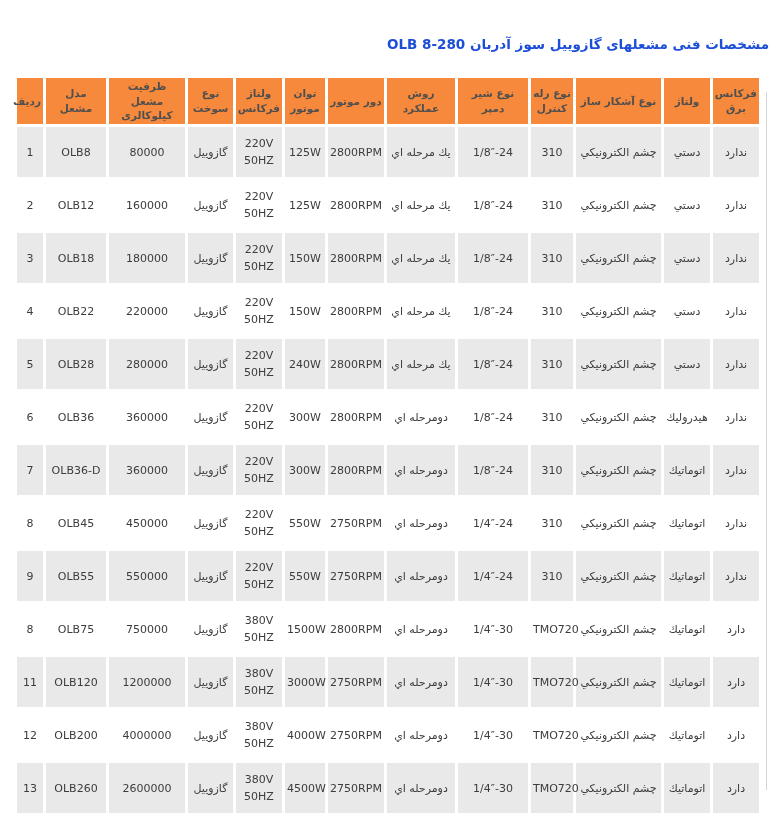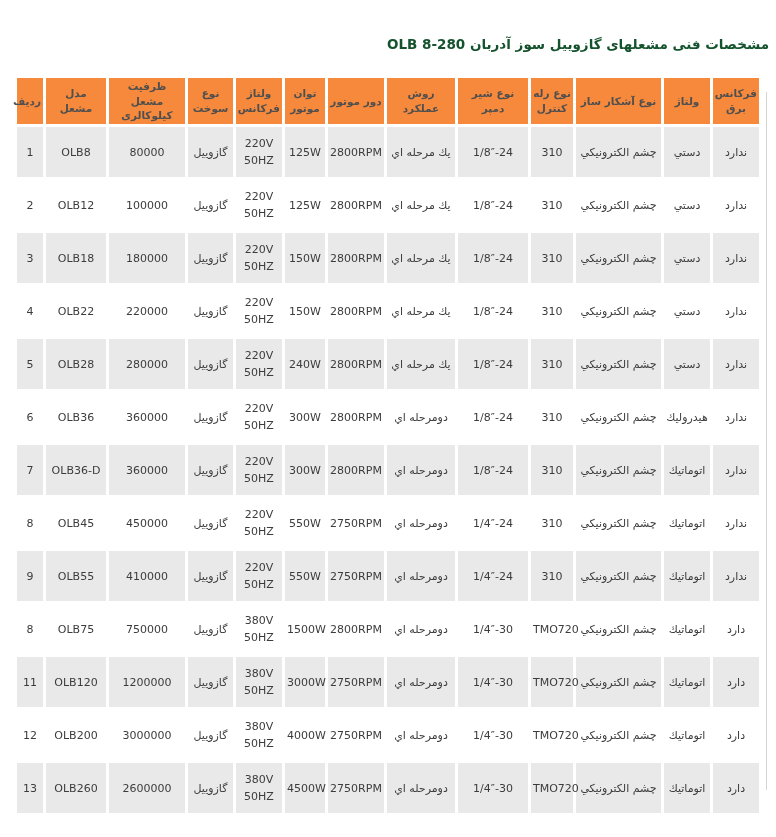--- a/index.html
+++ b/index.html
@@ -14,21 +14,21 @@
     font-family: "DejaVu Sans", sans-serif;
     overflow: hidden;
   }
   .page-title {
     position: absolute;
     top: 36px;
     right: 7px;
     margin: 0;
     font-size: 13.5px;
     font-weight: bold;
-    color: #14532d;
+    color: #1d4ed8;
     direction: rtl;
     text-align: right;
     white-space: nowrap;
   }
   .table-wrap {
     position: absolute;
     left: 14px;
     top: 75px;
     width: 748px;
   }
@@ -135,21 +135,21 @@
           <td dir="rtl">يك مرحله اي</td>
           <td dir="ltr">1/8″-24</td>
           <td dir="ltr">310</td>
           <td dir="rtl">چشم الكترونيكي</td>
           <td dir="rtl">دستي</td>
           <td dir="rtl">ندارد</td>
         </tr>
         <tr>
           <td dir="ltr">2</td>
           <td dir="ltr">OLB12</td>
-          <td dir="ltr">100000</td>
+          <td dir="ltr">160000</td>
           <td dir="rtl">گازوييل</td>
           <td dir="ltr">220V 50HZ</td>
           <td dir="ltr">125W</td>
           <td dir="ltr">2800RPM</td>
           <td dir="rtl">يك مرحله اي</td>
           <td dir="ltr">1/8″-24</td>
           <td dir="ltr">310</td>
           <td dir="rtl">چشم الكترونيكي</td>
           <td dir="rtl">دستي</td>
           <td dir="rtl">ندارد</td>
@@ -240,21 +240,21 @@
           <td dir="rtl">دومرحله اي</td>
           <td dir="ltr">1/4″-24</td>
           <td dir="ltr">310</td>
           <td dir="rtl">چشم الكترونيكي</td>
           <td dir="rtl">اتوماتيك</td>
           <td dir="rtl">ندارد</td>
         </tr>
         <tr>
           <td dir="ltr">9</td>
           <td dir="ltr">OLB55</td>
-          <td dir="ltr">410000</td>
+          <td dir="ltr">550000</td>
           <td dir="rtl">گازوييل</td>
           <td dir="ltr">220V 50HZ</td>
           <td dir="ltr">550W</td>
           <td dir="ltr">2750RPM</td>
           <td dir="rtl">دومرحله اي</td>
           <td dir="ltr">1/4″-24</td>
           <td dir="ltr">310</td>
           <td dir="rtl">چشم الكترونيكي</td>
           <td dir="rtl">اتوماتيك</td>
           <td dir="rtl">ندارد</td>
@@ -285,21 +285,21 @@
           <td dir="rtl">دومرحله اي</td>
           <td dir="ltr">1/4″-30</td>
           <td dir="ltr">TMO720</td>
           <td dir="rtl">چشم الكترونيكي</td>
           <td dir="rtl">اتوماتيك</td>
           <td dir="rtl">دارد</td>
         </tr>
         <tr>
           <td dir="ltr">12</td>
           <td dir="ltr">OLB200</td>
-          <td dir="ltr">3000000</td>
+          <td dir="ltr">4000000</td>
           <td dir="rtl">گازوييل</td>
           <td dir="ltr">380V 50HZ</td>
           <td dir="ltr">4000W</td>
           <td dir="ltr">2750RPM</td>
           <td dir="rtl">دومرحله اي</td>
           <td dir="ltr">1/4″-30</td>
           <td dir="ltr">TMO720</td>
           <td dir="rtl">چشم الكترونيكي</td>
           <td dir="rtl">اتوماتيك</td>
           <td dir="rtl">دارد</td>

